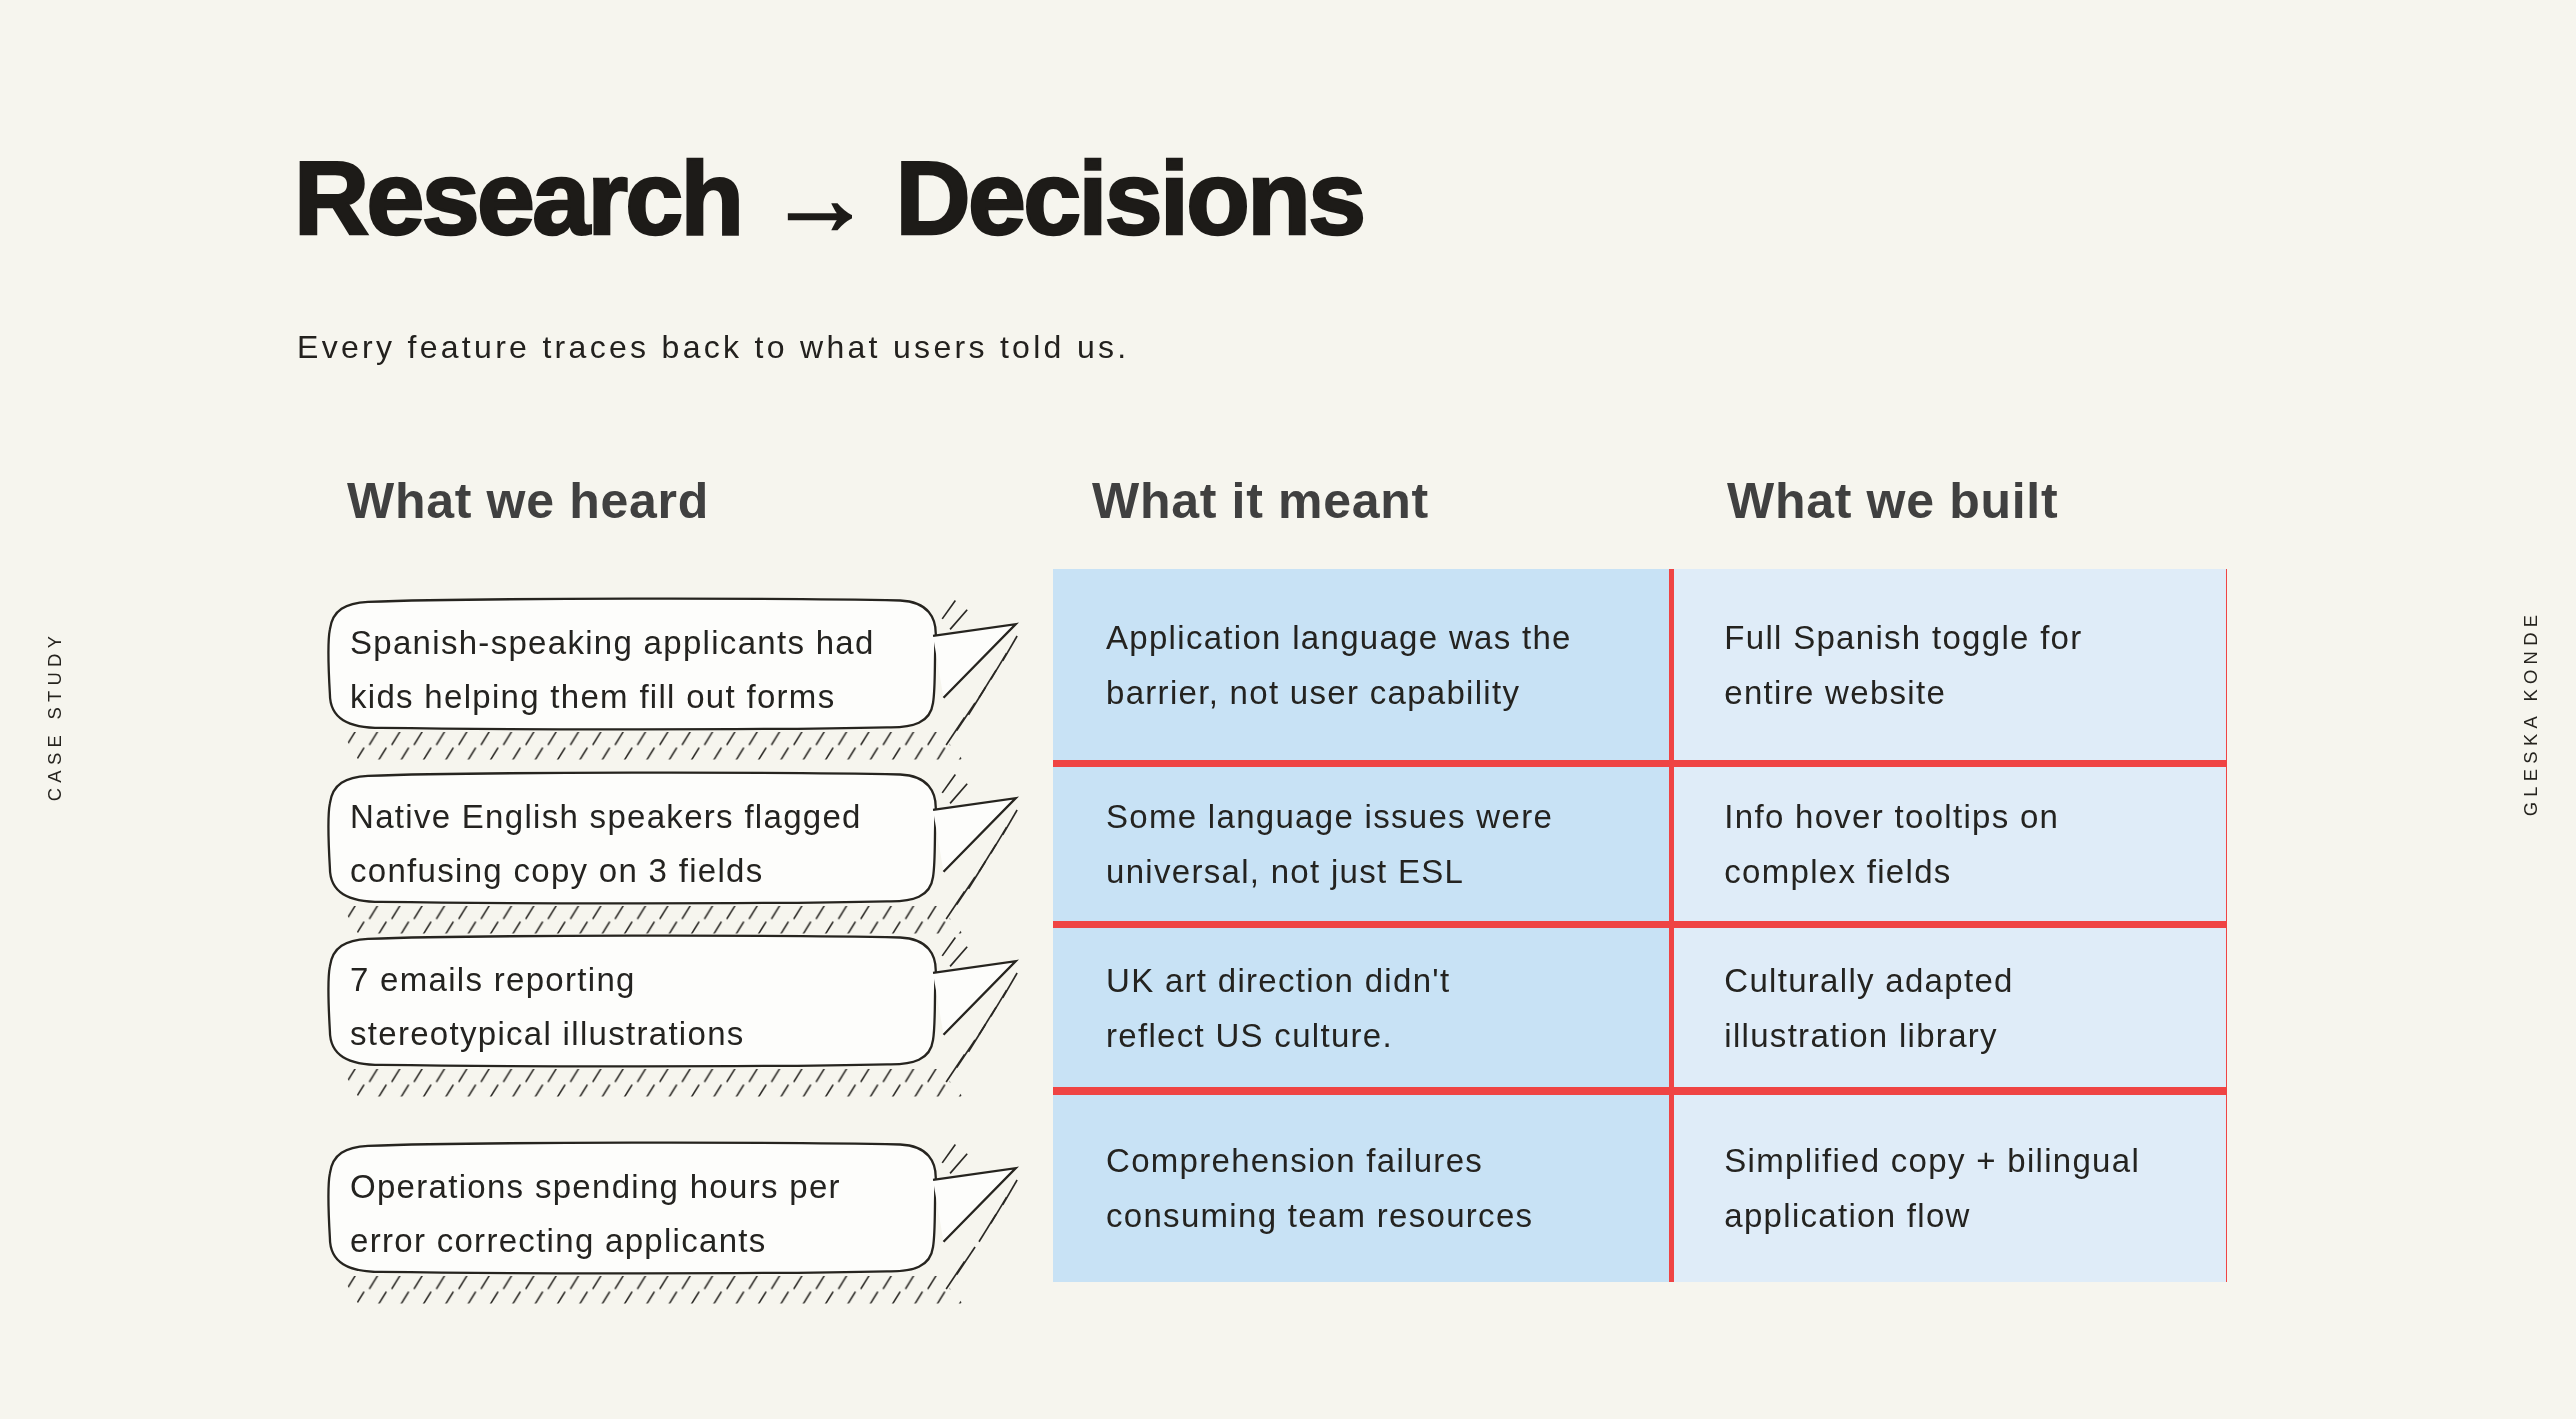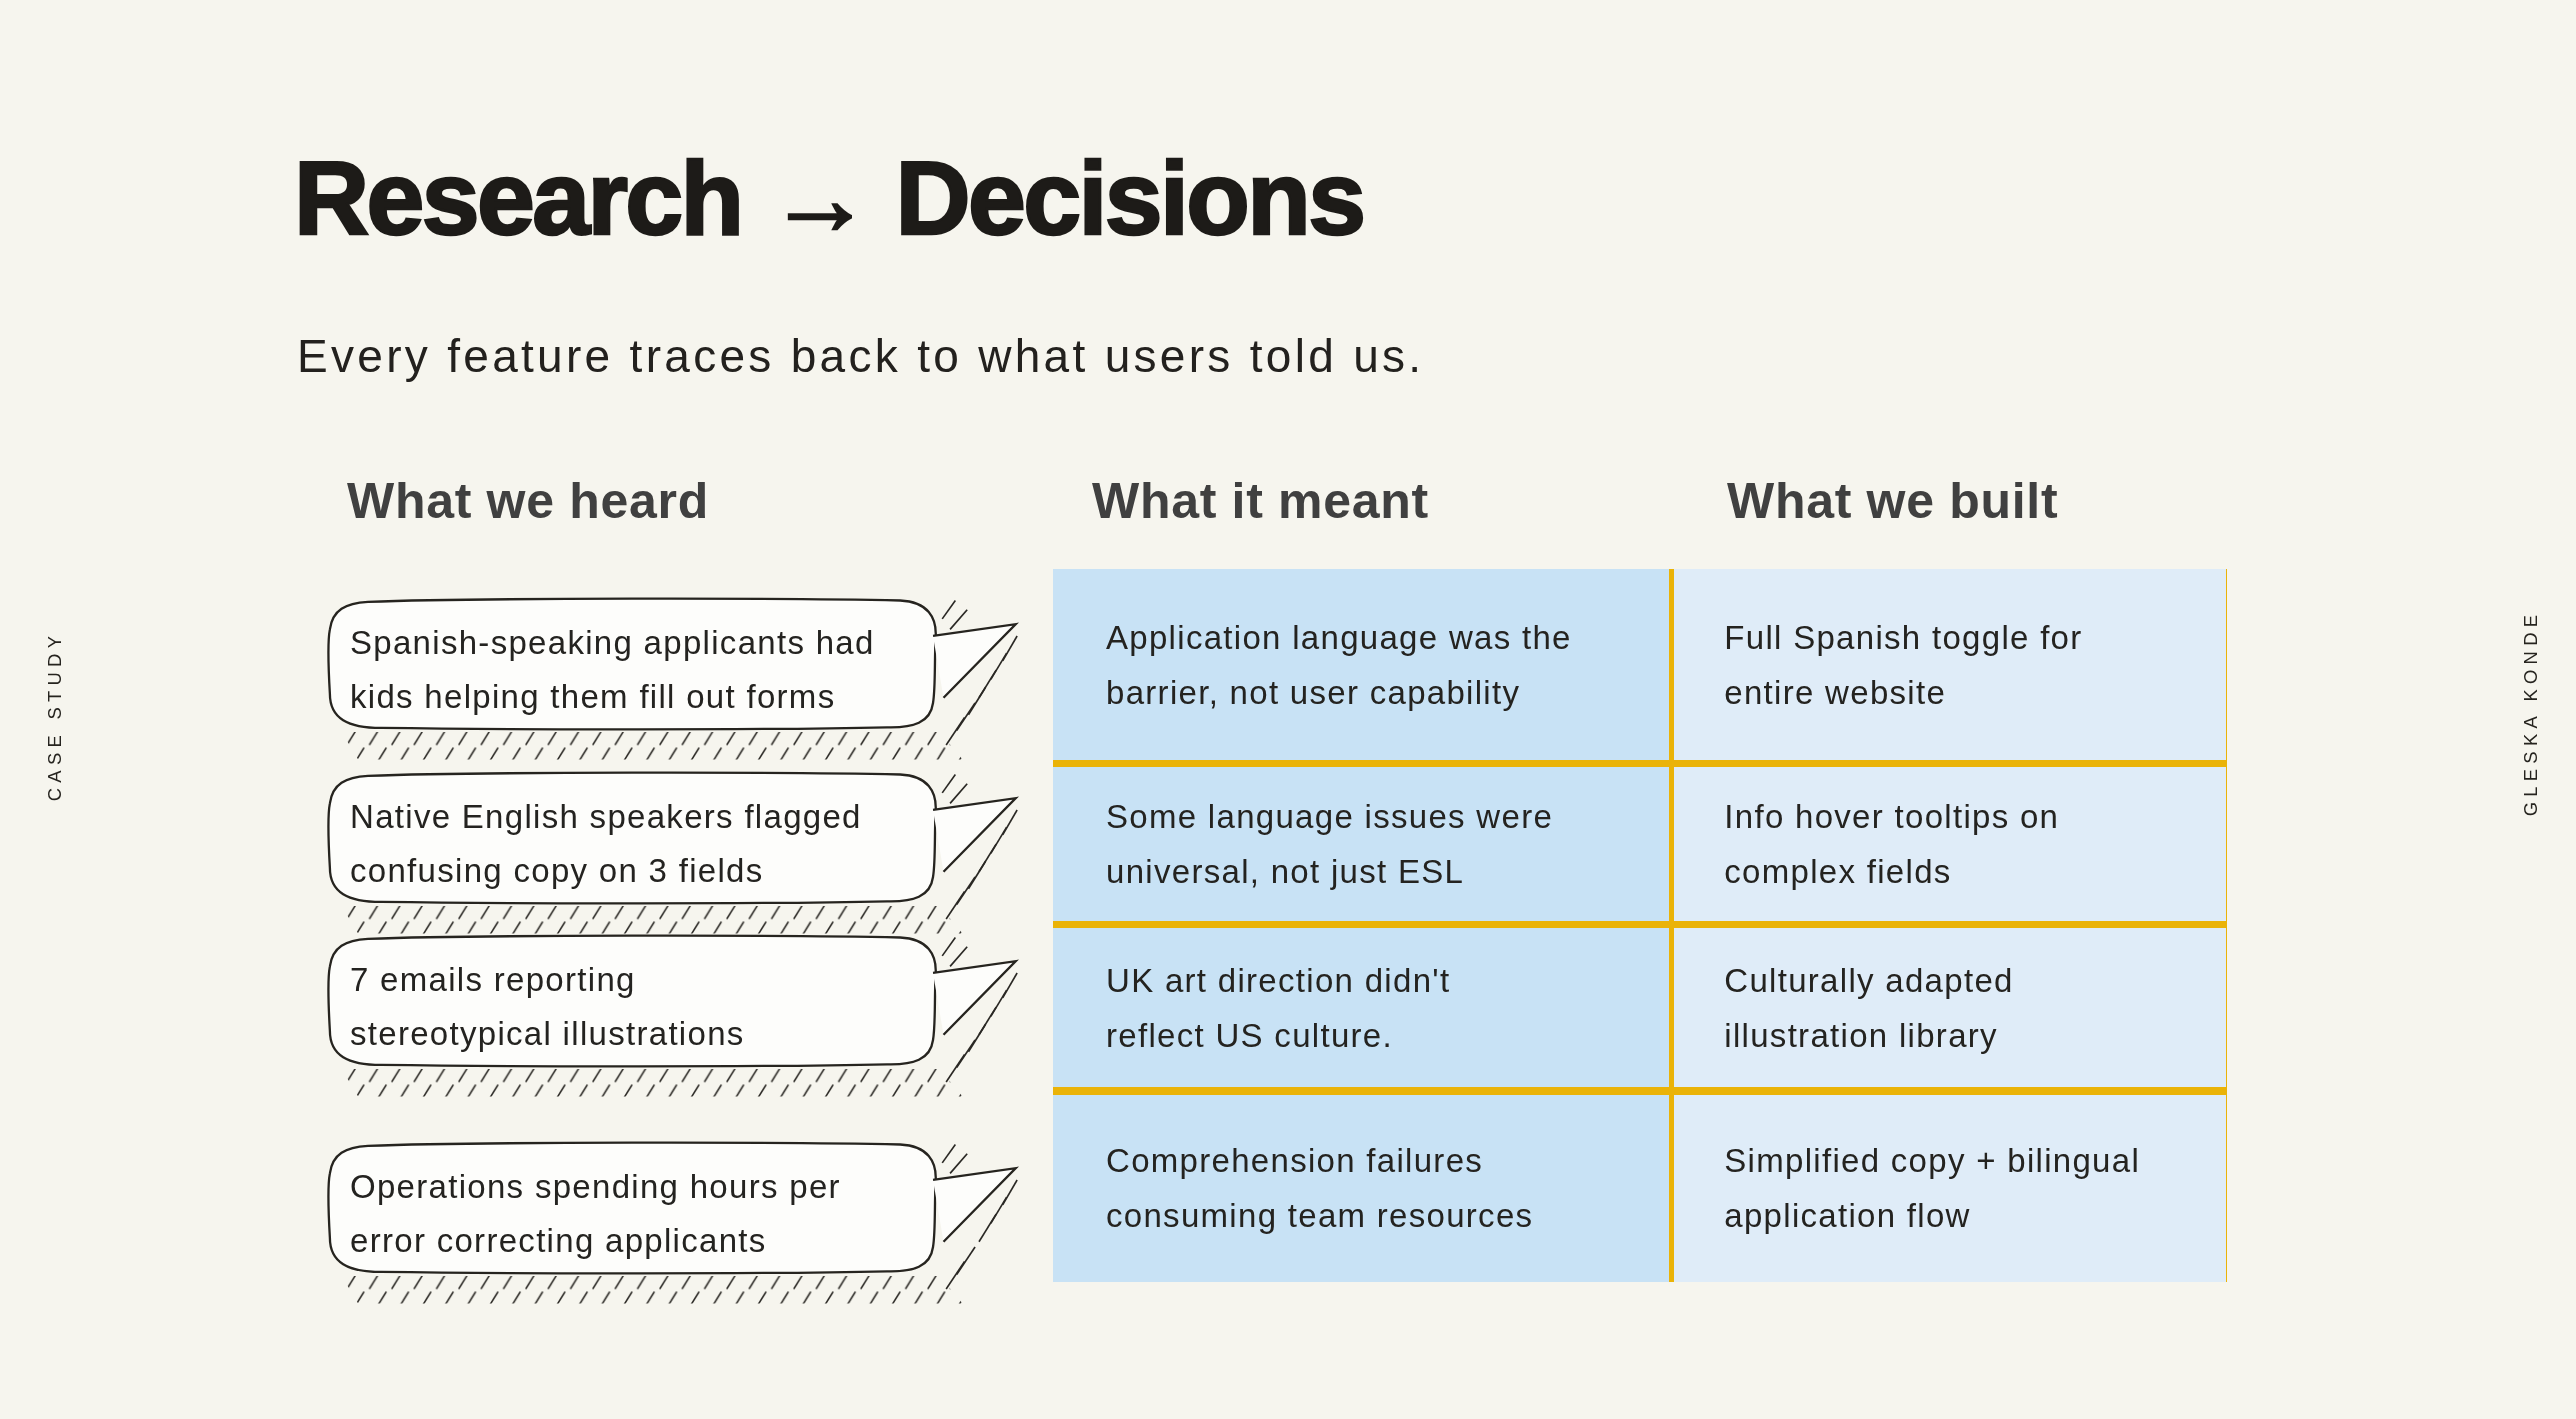--- a/index.html
+++ b/index.html
@@ -12,36 +12,36 @@
     overflow:hidden;
   }
   .title{
     position:absolute;left:294px;top:146px;
     font-size:104px;font-weight:bold;letter-spacing:-2.6px;
     -webkit-text-stroke:2.6px #1d1b18;
     color:#1d1b18;line-height:1;white-space:nowrap;
   }
   .subtitle{
     position:absolute;left:297px;top:329px;
-    font-size:46px;font-weight:400;letter-spacing:3.3px;
+    font-size:32px;font-weight:400;letter-spacing:3.3px;
     color:#23211e;white-space:nowrap;
   }
   .col-head{
     position:absolute;top:472px;
     font-size:50px;font-weight:bold;letter-spacing:0.7px;
     color:#404040;white-space:nowrap;text-align:right;
   }
   .col-head.c1{left:347px;}
   .col-head.c2{left:1092px;}
   .col-head.c3{left:1727px;}
 
   .tbl{
     position:absolute;left:1053px;top:569px;
     width:1174px;height:713px;
-    background:#eab308;
+    background:#ef4444;
     display:grid;
     grid-template-columns:616px 552px;
     grid-template-rows:191px 154px 159px 187px;
     column-gap:5.3px;row-gap:7.2px;
   }
   .cell{
     display:flex;align-items:center;
     font-size:33px;line-height:55px;letter-spacing:1.3px;
     color:#242320;white-space:pre-line;
   }

